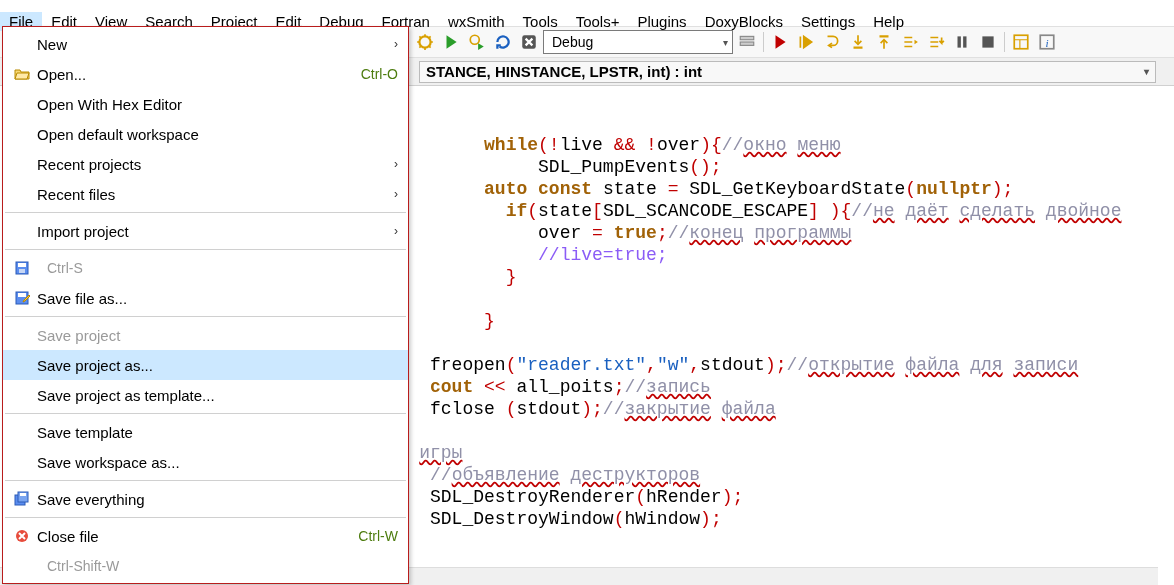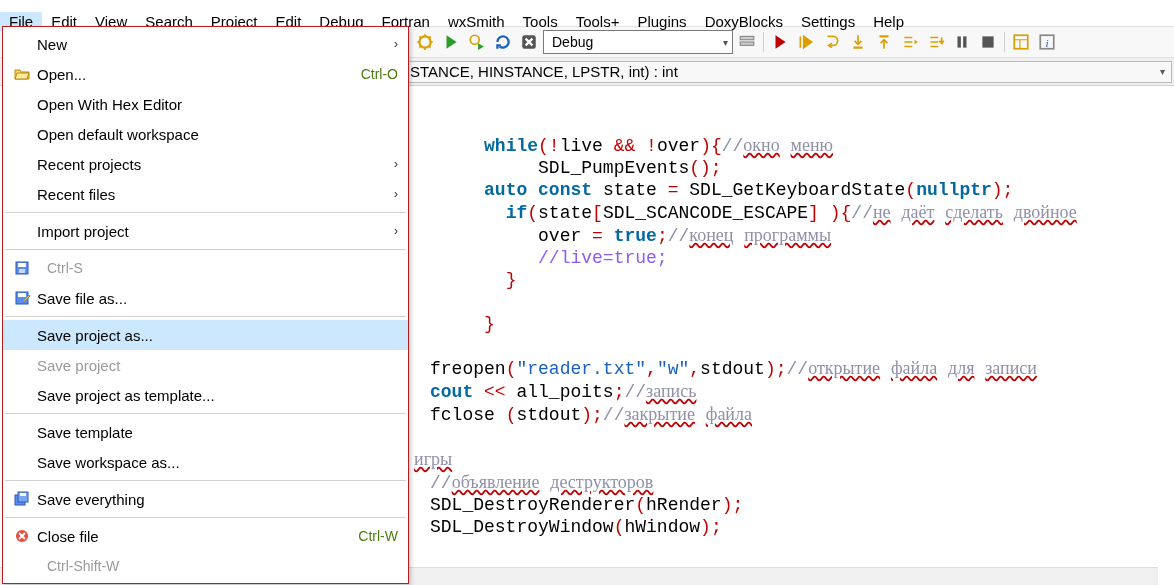--- a/index.html
+++ b/index.html
@@ -11,31 +11,31 @@
   .menubar .menu-item.active { background: #cce8ff; }
 
   
   .toolbar-row { display: flex; align-items: center; height: 32px; padding: 0 4px; gap: 2px; background: #f8f8f8; border-top: 1px solid #e0e0e0; border-bottom: 1px solid #e0e0e0; }
   .tool-btn { width: 24px; height: 24px; display: inline-flex; align-items: center; justify-content: center; }
   .tool-sep { width: 1px; height: 20px; background: #ccc; margin: 0 2px; }
   .combo { display: inline-flex; align-items: center; border: 1px solid #7a7a7a; background: #fff; height: 24px; padding: 0 4px 0 8px; font-size: 14px; min-width: 190px; justify-content: space-between; }
   .combo .chev { font-size: 10px; color: #555; }
 
   
-  .funcbar { display: flex; align-items: center; height: 28px; background: #f0f0f0; border-bottom: 1px solid #d0d0d0; padding: 0 2px; font-size: 15px; }
+  .funcbar { display: flex; align-items: center; height: 28px; background: #f0f0f0; border-bottom: 1px solid #d0d0d0; padding: 0 18px; font-size: 15px; font-weight: bold; }
   .funcbar .fn-combo { flex: 1; display: flex; align-items: center; justify-content: space-between; border: 1px solid #bbb; background: #f8f8f8; height: 22px; padding: 0 6px; }
   .funcbar .fn-combo .chev { font-size: 10px; color: #555; }
 
   
   .code-area { font-family: Consolas, "Courier New", monospace; font-size: 18px; line-height: 22px; padding: 4px 0 4px 6px; white-space: pre; color: #000; position: relative; height: calc(585px - 26px - 32px - 28px); overflow: hidden; background: #fff; }
-  .code-area .kw { font-weight: bold; color: #0369a1; }
+  .code-area .kw { font-weight: bold; color: #a16207; }
   .code-area .sym { color: #c00000; }
   .code-area .cmt { color: #8b5cf6; font-style: normal; }
   .code-area .cmt-r { color: #9090a8; }
-  .code-area .cmt-r .wave { text-decoration: underline wavy #c00000; font-family: Liberation Serif, serif; }
+  .code-area .cmt-r .wave { text-decoration: underline wavy #c00000; }
   .code-area .str { color: #1a60c0; }
 
   .code-area .scroll-h { position: absolute; left: 0; right: 16px; bottom: 0; height: 18px; background: #f0f0f0; border-top: 1px solid #ddd; }
 
   
   .dropdown { position: absolute; left: 2px; top: 26px; width: 407px; background: #fff; border: 1px solid #b91c1c; box-shadow: 2px 2px 4px rgba(0,0,0,0.2); z-index: 100; padding: 2px 0; }
   .dd-row { display: flex; align-items: center; height: 30px; padding: 0 10px 0 4px; font-size: 15px; cursor: default; position: relative; }
   .dd-row .icon-slot { width: 30px; display: inline-flex; align-items: center; justify-content: center; }
   .dd-row .label { flex: 1; }
   .dd-row .accel { color: #4d7c0f; font-size: 14px; padding-left: 10px; }
@@ -248,27 +248,27 @@
       <span class="icon-slot">
         <svg class="icn" viewBox="0 0 16 16">
           <rect x="2" y="2" width="12" height="12" fill="#5b8def" stroke="#2a5bb8"></rect>
           <rect x="4" y="3" width="8" height="4" fill="#fff"></rect>
           <path d="M10 10l5-5 1 1-5 5-2 1z" fill="#f3c14b" stroke="#b88a00"></path>
         </svg>
       </span>
       <span class="label">Save file as...</span>
     </div>
     <div class="dd-sep"></div>
+    <div class="dd-row disabled">
+      <span class="icon-slot"></span>
+      <span class="label">Save project</span>
+    </div>
     <div class="dd-row highlight">
       <span class="icon-slot"></span>
       <span class="label">Save project as...</span>
-    </div>
-    <div class="dd-row disabled">
-      <span class="icon-slot"></span>
-      <span class="label">Save project</span>
     </div>
     <div class="dd-row">
       <span class="icon-slot"></span>
       <span class="label">Save project as template...</span>
     </div>
     <div class="dd-sep"></div>
     <div class="dd-row">
       <span class="icon-slot"></span>
       <span class="label">Save template</span>
     </div>

